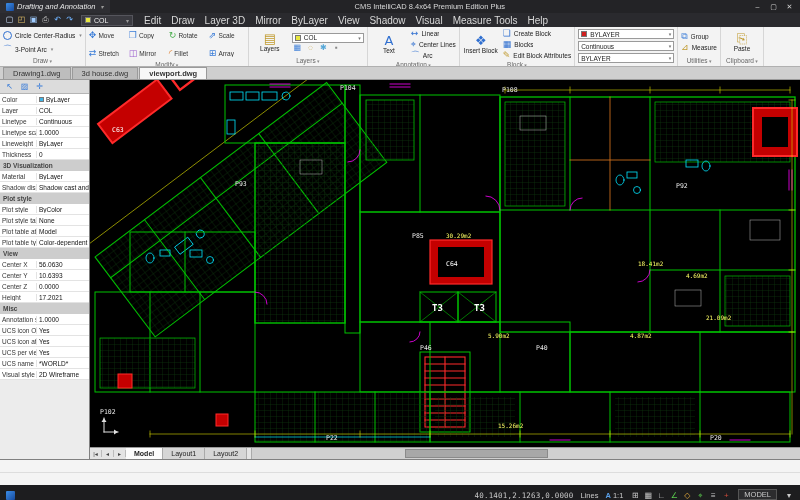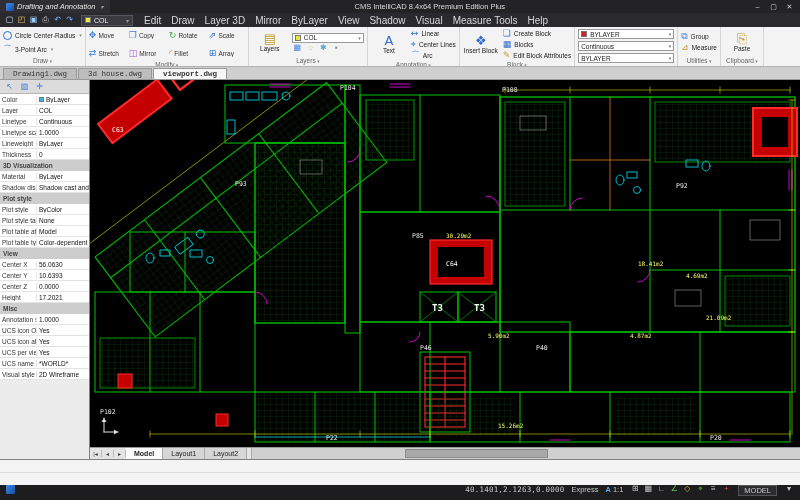--- a/index.html
+++ b/index.html
@@ -44,21 +44,21 @@
 .ritem{display:flex;align-items:center;gap:2px;font-size:6.5px;color:#333;cursor:default;}
 .rlb{white-space:nowrap;overflow:hidden;}
 .colmini{display:flex;flex-direction:column;justify-content:center;gap:1px;}
 .arow{display:flex;align-items:center;gap:3px;font-size:6.5px;height:10px;white-space:nowrap;cursor:default;}
 .combo-light{display:flex;align-items:center;gap:3px;background:#fff;border:1px solid #9a9a9a;height:10px;padding:0 2px;font-size:6.5px;min-width:72px;cursor:default;}
 .combo-light::after{content:"▾";font-size:5px;color:#777;margin-left:auto;}
 .minirow{display:flex;gap:2px;}
 
 
 .doctabs{height:13px;background:#cfcfcf;display:flex;align-items:flex-end;padding-left:3px;gap:1px;border-bottom:1px solid #9a9a9a;}
-.doc-tab{background:#bdbdbd;border:1px solid #9a9a9a;border-bottom:none;padding:1px 9px;font-size:7.5px;color:#333;cursor:default;font-family:Liberation Mono, monospace;}
+.doc-tab{background:#bdbdbd;border:1px solid #9a9a9a;border-bottom:none;padding:1px 9px;font-size:7.5px;color:#333;cursor:default;}
 .doc-tab.active{background:#f7f7f7;font-weight:bold;}
 
 
 .main{display:flex;height:379px;}
 .props{width:90px;background:#ececec;border-right:1px solid #808080;display:flex;flex-direction:column;font-size:6.5px;overflow:hidden;}
 .props-toolbar{height:14px;display:flex;gap:4px;align-items:center;padding:0 4px;background:#dcdcdc;border-bottom:1px solid #b5b5b5;}
 .prop-section{height:11px;background:#cdcdcd;color:#444;font-weight:bold;padding-left:3px;line-height:11px;}
 .prop-row{display:flex;height:11px;align-items:center;border-bottom:1px solid #e3e3e3;background:#fff;cursor:default;}
 .prop-label{width:37px;padding-left:2px;color:#333;overflow:hidden;white-space:nowrap;border-right:1px solid #e3e3e3;flex:none;}
 .prop-value{flex:1;padding-left:2px;display:flex;align-items:center;gap:2px;overflow:hidden;white-space:nowrap;color:#111;}
@@ -75,21 +75,21 @@
 .mtab.active{background:#fbfbfb;font-weight:bold;}
 .hscroll{flex:1;height:100%;background:#d0d0d0;position:relative;margin-left:4px;border-left:1px solid #aaa;}
 .thumb{position:absolute;left:28%;width:26%;top:1px;bottom:1px;background:#a8a8a8;border:1px solid #8a8a8a;}
 
 
 .cmd{height:26px;background:#f4f4f4;border-top:1px solid #808080;display:flex;flex-direction:column;font-family:"DejaVu Sans Mono",monospace;font-size:7.5px;color:#333;}
 .cmd-hist{flex:1;border-bottom:1px solid #ddd;padding:1px 4px;}
 .cmd-line{flex:1;padding:1px 4px;}
 
 
-.statusbar{height:15px;background:#1d1d1f;display:flex;align-items:flex-start;gap:7px;padding:0 6px;color:#c9c9c9;font-size:7.5px;}
+.statusbar{height:15px;background:#1d1d1f;display:flex;align-items:flex-end;gap:7px;padding:0 6px;color:#c9c9c9;font-size:7.5px;}
 .sapp{width:9px;height:9px;background:linear-gradient(135deg,#3b8de8,#174a9c);border-radius:1px;flex:none;}
 .flex1{flex:1;}
 .coords{font-family:"DejaVu Sans Mono",monospace;letter-spacing:0.2px;}
 .sscale{display:flex;align-items:center;gap:2px;}
 .sa{color:#5aa0e8;font-weight:bold;}
 .sicons{display:flex;gap:3px;}
 .si{font-size:8px;width:10px;text-align:center;line-height:1;cursor:default;}
 .smodel{border:1px solid #555;padding:0 5px;height:11px;line-height:10px;background:#2c2c2e;cursor:default;}
 </style>
 </head>
@@ -680,21 +680,21 @@
 
 <div class="cmd">
   <div class="cmd-hist"></div>
   <div class="cmd-line"></div>
 </div>
 
 <div class="statusbar">
   <span class="sapp"></span>
   <span class="flex1"></span>
   <span class="coords">40.1401,2.1263,0.0000</span>
-  <span>Express</span>
+  <span>Lines</span>
   <span class="sscale">
     <span class="sa">A</span>
     <span>1:1</span>
   </span>
   <span class="sicons">
 
   <span class="si" style="color: rgb(200, 200, 200);">⊞</span>
       <span class="si" style="color: rgb(200, 200, 200);">▦</span>
       <span class="si" style="color: rgb(200, 200, 200);">∟</span>
       <span class="si" style="color: rgb(89, 201, 77);">∠</span>

